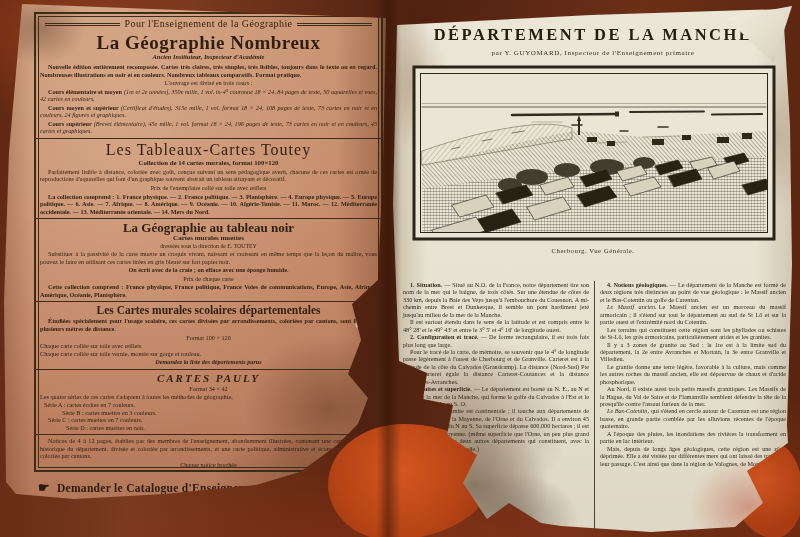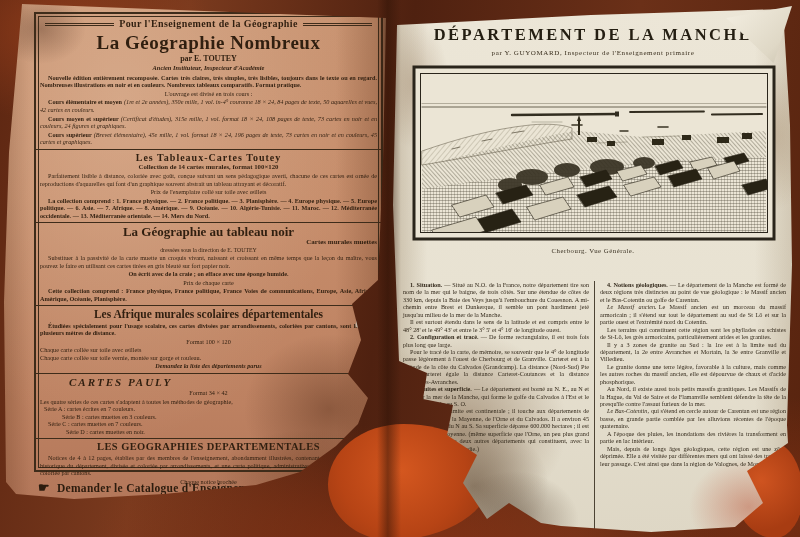--- a/index.html
+++ b/index.html
@@ -24,37 +24,37 @@
       linear-gradient(180deg,#c99472 0%, #c68d6b 40%, #bd8161 80%, #b3775a 100%);
     clip-path:polygon(18px 2px,382px 16px,379px 160px,374px 278px,348px 302px,357px 338px,344px 372px,364px 396px,354px 422px,332px 444px,296px 470px,252px 483px,160px 492px,70px 497px,12px 492px,2px 480px,0px 300px,5px 150px);
     filter:drop-shadow(3px 4px 5px rgba(25,8,2,.55));}
   .lp-stain{position:absolute;pointer-events:none;}
   .lp-frame{position:absolute;left:30px;top:10px;right:11px;bottom:32px;border:2.5px solid #3e2c1a;}
   .lp-frame::after{content:"";position:absolute;inset:2px;border:1px solid #3e2c1a;}
   .lp-content{position:absolute;left:36px;top:16px;right:17px;bottom:36px;color:#301f10;
     font-size:6.2px;line-height:1.22;text-align:justify;}
   .t-bannerwrap{display:flex;align-items:center;}
   .orn{flex:1;border-top:3px double #3e2c1a;margin:0 5px;height:0;}
-  .t-banner{font-weight:bold;font-size:10px;letter-spacing:.4px;white-space:nowrap;text-align:center;}
+  .t-banner{font-weight:normal;font-size:10px;letter-spacing:.4px;white-space:nowrap;text-align:center;}
   .t-main{font-weight:bold;font-size:19px;line-height:1.05;text-align:center;margin-top:3px;letter-spacing:.5px;}
   .t-par{font-weight:bold;font-size:8px;text-align:center;margin-top:1px;}
   .t-anc{font-weight:bold;font-style:italic;font-size:6.4px;text-align:center;margin-bottom:2px;}
   .para{text-indent:8px;margin:1px 0;}
   .lead{font-weight:bold;margin-right:2px;}
   .ilead{font-style:italic;margin-right:2px;}
   .center{text-align:center;text-indent:0;}
   .bold{font-weight:bold;} .it{font-style:italic;}
   .sec-rule{border-top:1.3px solid #3e2c1a;margin:3px -6px 2px;}
-  .h2a{font-weight:bold;font-size:10px;letter-spacing:1px;text-align:center;line-height:1.1;}
+  .h2a{font-weight:normal;font-size:16px;letter-spacing:1px;text-align:center;line-height:1.1;}
   .h2sub{font-weight:bold;font-size:6.8px;text-align:center;}
   .h2b{font-weight:bold;font-size:13px;text-align:center;line-height:1.05;}
-  .h2c{font-weight:bold;font-size:7px;text-align:right;line-height:1.1;}
+  .h2c{font-weight:bold;font-size:7px;text-align:center;line-height:1.1;}
   .h2c2{font-size:5.8px;text-align:center;line-height:1.1;}
   .h2d{font-weight:bold;font-size:11.5px;text-align:center;line-height:1.05;}
-  .h2e{font-weight:bold;font-style:italic;font-size:11px;letter-spacing:2px;line-height:1.1;padding-left:29px;}
+  .h2e{font-weight:bold;font-style:italic;font-size:11px;letter-spacing:2px;text-align:center;line-height:1.1;}
   .h2f{font-weight:bold;font-size:10.5px;letter-spacing:.4px;text-align:center;line-height:1.1;}
   .serieline{text-align:left;text-indent:0;margin:0;}
   .lp-footer{position:absolute;left:34px;bottom:10px;width:330px;display:flex;align-items:center;gap:7px;
     color:#2c1c0e;font-weight:bold;font-size:11.5px;letter-spacing:.3px;}
   .hand{font-size:13px;line-height:1;}
   .tape{position:absolute;background:#cfc7b8;opacity:.85;border-radius:2px;}
 
   
   .right-page{position:absolute;left:391px;top:5px;width:404px;height:530px;
     background:
@@ -97,21 +97,20 @@
     <div class="lp-stain" style="left:-8px;top:-8px;width:90px;height:70px;border-radius:50%;background:radial-gradient(closest-side,rgba(70,40,25,.35),rgba(70,40,25,0));"></div>
     <div class="lp-frame"></div>
 
     <div class="lp-content">
       <div class="t-bannerwrap">
         <div class="orn"></div>
         <div class="t-banner">Pour l'Enseignement de la Géographie</div>
         <div class="orn"></div>
       </div>
       <div class="t-main">La Géographie Nombreux</div>
-      <div class="t-par">par E. TOUTEY</div>
       <div class="t-anc">Ancien Instituteur, Inspecteur d'Académie</div>
       <p class="para bold">Nouvelle édition entièrement recomposée. Cartes très claires, très simples, très lisibles, toujours dans le texte ou en regard. Nombreuses illustrations en noir et en couleurs. Nombreux tableaux comparatifs. Format pratique.</p>
       <p class="para center">L'ouvrage est divisé en trois cours :</p>
       <p class="para"><span class="lead">Cours élémentaire et moyen</span><span class="it">(1re et 2e années), 350e mille, 1 vol. in-4° couronne 18 × 24, 84 pages de texte, 50 aquarelles et vues, 42 cartes en couleurs.</span></p>
       <p class="para"><span class="lead">Cours moyen et supérieur</span><span class="it">(Certificat d'études), 315e mille, 1 vol. format 18 × 24, 108 pages de texte, 73 cartes en noir et en couleurs, 24 figures et graphiques.</span></p>
       <p class="para"><span class="lead">Cours supérieur</span><span class="it">(Brevet élémentaire), 45e mille, 1 vol. format 18 × 24, 196 pages de texte, 73 cartes en noir et en couleurs, 45 cartes et graphiques.</span></p>
 
       <div class="sec-rule"></div>
       <div class="h2a">Les Tableaux-Cartes Toutey</div>
       <div class="h2sub">Collection de 14 cartes murales, format 100×120</div>
@@ -122,38 +121,37 @@
       <div class="sec-rule"></div>
       <div class="h2b">La Géographie au tableau noir</div>
       <div class="h2c">Cartes murales muettes</div>
       <div class="h2c2">dressées sous la direction de E. TOUTEY</div>
       <p class="para">Substituer à la passivité de la carte muette un croquis vivant, naissant et croissant en même temps que la leçon du maître, vous pouvez le faire en utilisant ces cartes tirées en gris bleuté sur fort papier noir.</p>
       <p class="para center bold">On écrit avec de la craie ; on efface avec une éponge humide.</p>
       <p class="para center">Prix de chaque carte</p>
       <p class="para bold">Cette collection comprend : France physique, France politique, France Voies de communications, Europe, Asie, Afrique, Amérique, Océanie, Planisphère.</p>
 
       <div class="sec-rule"></div>
-      <div class="h2d">Les Afrique murales scolaires départementales</div>
+      <div class="h2d">Les Cartes murales scolaires départementales</div>
       <p class="para bold">Étudiées spécialement pour l'usage scolaire, ces cartes divisées par arrondissements, coloriées par cantons, sont lisibles à plusieurs mètres de distance.</p>
       <p class="para center">Format 100 × 120</p>
       <p class="serieline">Chaque carte collée sur toile avec œillets</p>
       <p class="serieline">Chaque carte collée sur toile vernie, montée sur gorge et rouleau.</p>
       <p class="para center bold it">Demandez la liste des départements parus</p>
 
       <div class="sec-rule"></div>
       <div class="h2e">CARTES PAULY</div>
       <p class="para center">Format 34 × 42</p>
       <p class="serieline">Les quatre séries de ces cartes s'adaptent à toutes les méthodes de géographie,</p>
       <p class="serieline" style="margin-left:4px;">Série A : cartes écrites en 7 couleurs.</p>
       <p class="serieline" style="margin-left:22px;">Série B : cartes muettes en 3 couleurs.</p>
       <p class="serieline" style="margin-left:8px;">Série C : cartes muettes en 7 couleurs.</p>
       <p class="serieline" style="margin-left:26px;">Série D : cartes muettes en noir.</p>
 
       <div class="sec-rule"></div>
-      <div class="h2f">LES GEOGRAPHIES DEPARTEMENTALES</div>
       <p class="para">Notices de 4 à 12 pages, établies par des membres de l'enseignement, abondamment illustrées, contenant une carte physique et historique du département, divisée et coloriée par arrondissements, et une carte politique, administrative et économique, divisée et coloriée par cantons.</p>
       <p class="para center">Chaque notice brochée</p>
     </div>
 
     <div class="lp-footer">
       <span class="hand">☛</span>
       <span>Demander le Catalogue d'Enseignement Primaire</span>
     </div>
     <div class="tape" style="right:28px;top:300px;width:9px;height:26px;transform:rotate(8deg);"></div>
     <div class="tape" style="right:24px;top:352px;width:11px;height:30px;transform:rotate(-6deg);"></div>

